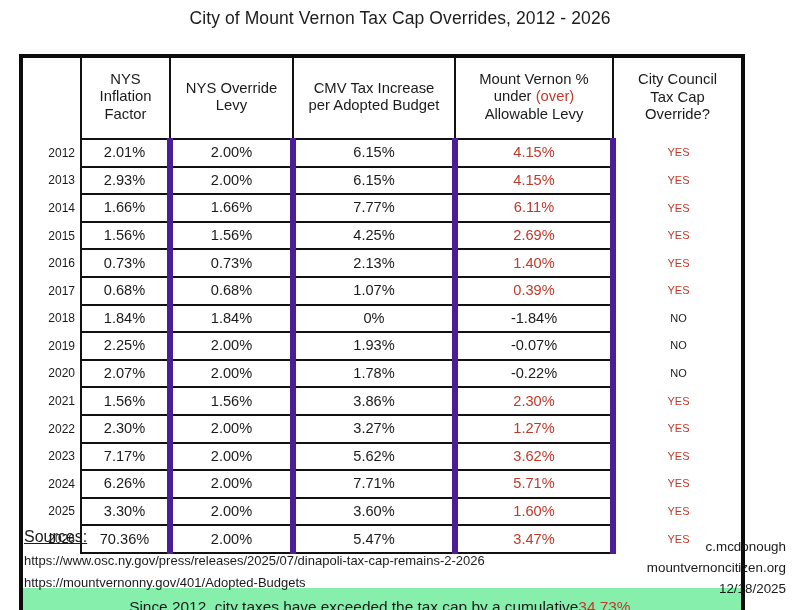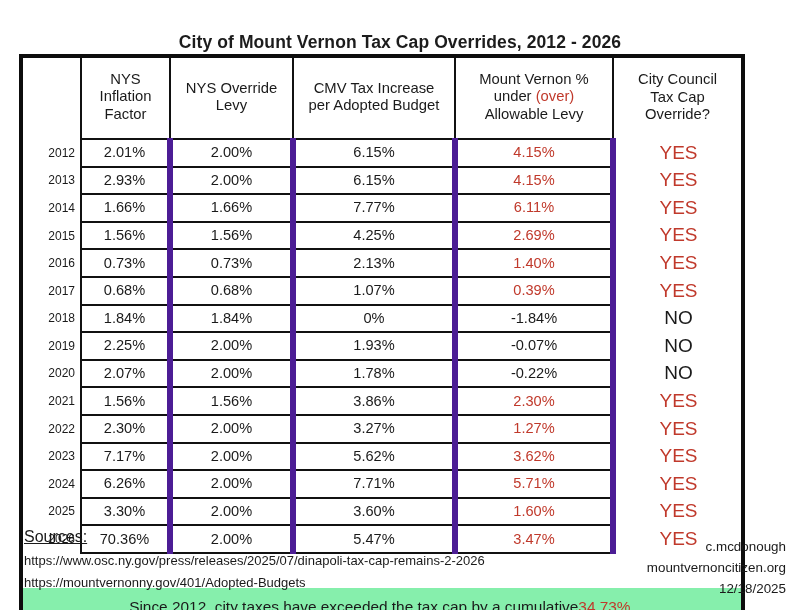--- a/index.html
+++ b/index.html
@@ -18,24 +18,23 @@
   }
 
   
   .page-title {
     position: absolute;
     top: 8px;
     left: 0;
     width: 800px;
     text-align: center;
     font-size: 17.5px;
-    font-weight: 700;
+    font-weight: 400;
     letter-spacing: 0.1px;
     color: #1c1c1c;
-    margin-top: 24px;
   }
 
   
   .table-frame {
     position: absolute;
     left: 19px;
     top: 54px;
     width: 726px;
     height: 576px;
     border: 4px solid #0d0d0d;
@@ -101,21 +100,21 @@
   }
   .tax-table tbody td.data-cell {
     border-right: 6px solid #4c1d95;
     border-bottom: 2px solid #111;
   }
   .tax-table tbody tr:first-child td.data-cell {
     border-top: 0;
   }
   .tax-table tbody td.council-cell {
     border: 0;
-    font-size: 19px;
+    font-size: 11px;
   }
   .tax-table tbody tr:last-child td.data-cell {
     border-bottom: 2px solid #111;
   }
 
   .val-red { color: #c0392b; }
   .val-black { color: #1a1a1a; }
 
   
   .summary-row {

